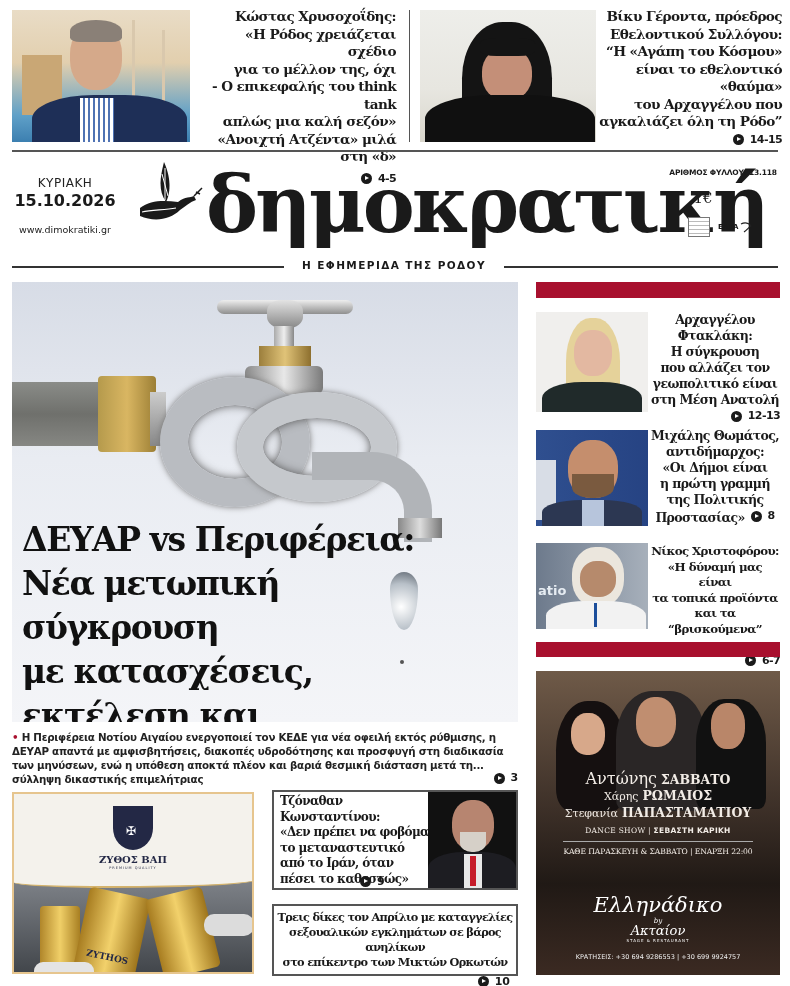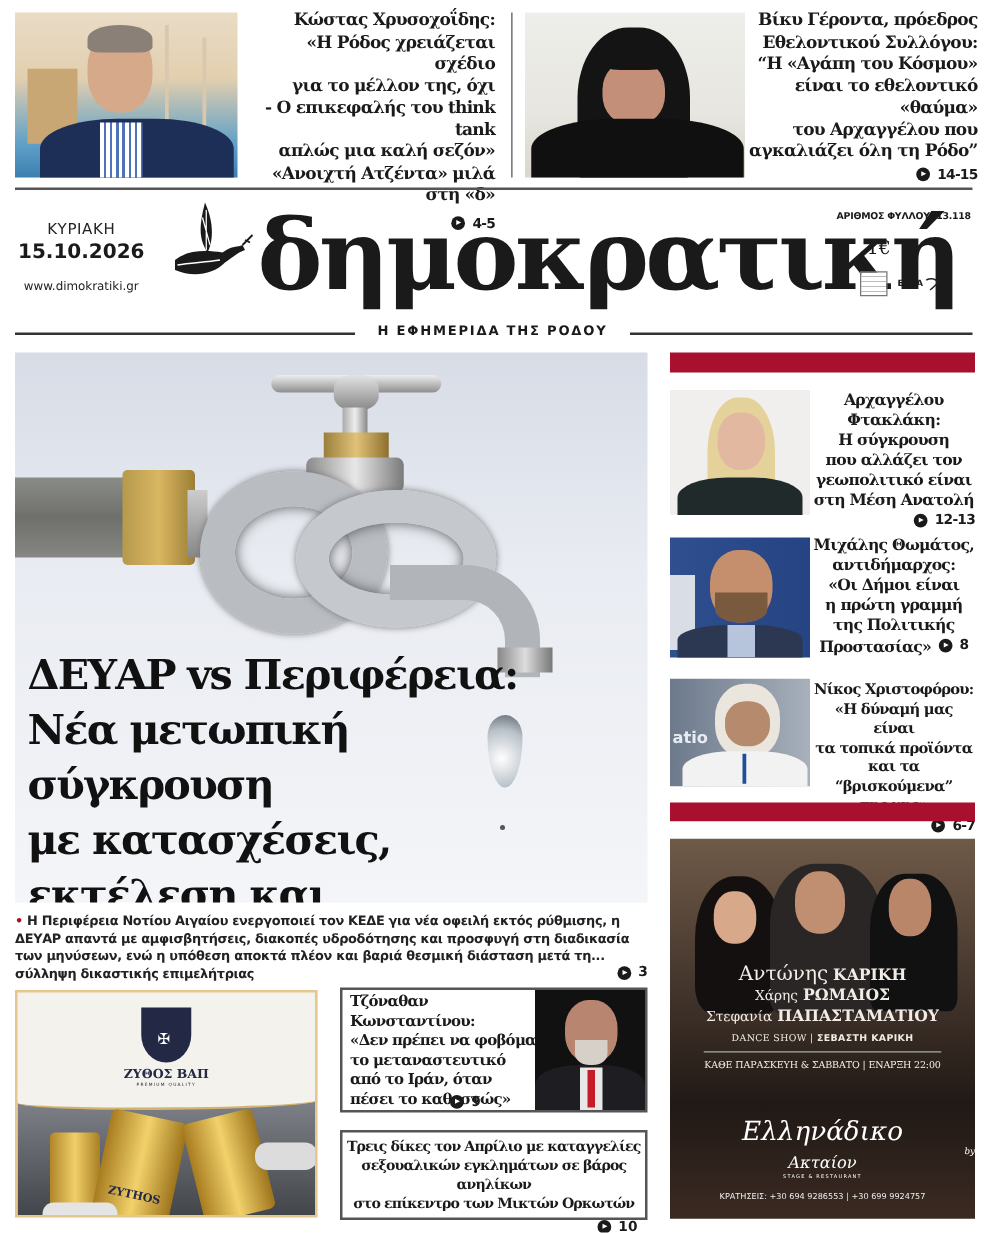--- a/index.html
+++ b/index.html
@@ -217,31 +217,31 @@
 
 <div class="abs" style="left:536px;top:671px;width:244px;height:304px;background:linear-gradient(180deg,#6f5a48 0%,#3d3028 45%,#201915 70%,#3b2a22 100%);overflow:hidden;">
   <div class="abs" style="left:20px;top:30px;width:70px;height:110px;border-radius:45% 45% 20% 20%;background:#151010;"></div>
   <div class="abs" style="left:35px;top:42px;width:34px;height:42px;border-radius:45%;background:#d7a88a;"></div>
   <div class="abs" style="left:80px;top:20px;width:90px;height:120px;border-radius:40% 40% 10% 10%;background:#2a2626;"></div>
   <div class="abs" style="left:100px;top:26px;width:40px;height:50px;border-radius:45%;background:#c08e70;"></div>
   <div class="abs" style="left:160px;top:28px;width:70px;height:110px;border-radius:40% 40% 10% 10%;background:#111;"></div>
   <div class="abs" style="left:175px;top:32px;width:34px;height:46px;border-radius:45%;background:#b98669;"></div>
 
   <div class="abs" style="left:0;top:100px;width:244px;text-align:center;color:#f2ece6;">
-    <div style="font-size:12.5px;line-height:16px;"><span style="font-family:'DejaVu Serif',serif;font-weight:normal;font-size:16px;">Αντώνης</span> <span style="font-family:'DejaVu Serif',serif;font-weight:bold;">ΚΑΡΙΚΗ</span></div>
+    <div style="font-size:12.5px;line-height:16px;"><span style="font-family:'DejaVu Serif',serif;font-weight:normal;font-size:16px;">Αντώνης</span> <span style="font-family:'DejaVu Serif',serif;font-weight:bold;">ΣΑΒΒΑΤΟ</span></div>
     <div style="font-size:12.5px;line-height:16px;"><span style="font-family:'DejaVu Serif',serif;font-weight:normal;font-size:11px;">Χάρης</span> <span style="font-family:'DejaVu Serif',serif;font-weight:bold;">ΡΩΜΑΙΟΣ</span></div>
     <div style="font-size:12.5px;line-height:16px;"><span style="font-family:'DejaVu Serif',serif;font-weight:normal;font-size:11px;">Στεφανία</span> <span style="font-family:'DejaVu Serif',serif;font-weight:bold;">ΠΑΠΑΣΤΑΜΑΤΙΟΥ</span></div>
     <div style="font-size:7.5px;margin-top:4px;letter-spacing:0.3px;"><span style="font-family:'DejaVu Serif',serif;">DANCE SHOW |</span> <span style="font-weight:bold;">ΣΕΒΑΣΤΗ ΚΑΡΙΚΗ</span></div>
     <div style="width:190px;height:1px;background:#aaa;margin:6px auto 5px;"></div>
     <div style="font-family:'DejaVu Serif',serif;font-size:7.6px;letter-spacing:-0.1px;">ΚΑΘΕ ΠΑΡΑΣΚΕΥΗ &amp; ΣΑΒΒΑΤΟ | ΕΝΑΡΞΗ 22:00</div>
   </div>
 
   <div class="abs" style="left:0;top:222px;width:244px;text-align:center;color:#fff;">
     <div style="font-family:'DejaVu Serif',serif;font-style:italic;font-size:21px;">Ελληνάδικο</div>
-    <div style="font-family:'DejaVu Serif',serif;font-style:italic;font-size:7px;text-align:right;">by</div>
+    <div style="font-family:'DejaVu Serif',serif;font-style:italic;font-size:7px;">by</div>
     <div style="font-family:'DejaVu Serif',serif;font-style:italic;font-size:13px;margin-top:-2px;">Ακταίον</div>
     <div style="font-size:4px;letter-spacing:1px;">STAGE &amp; RESTAURANT</div>
   </div>
   <div class="abs" style="left:0;top:282px;width:244px;text-align:center;color:#eee;font-size:6.5px;">ΚΡΑΤΗΣΕΙΣ: +30 694 9286553  |  +30 699 9924757</div>
 </div>
 
 <div class="abs" style="left:12px;top:792px;width:242px;height:182px;border:2px solid #e6c58e;background:#f4f2ec;overflow:hidden;">
   <div class="abs" style="left:99px;top:12px;width:40px;height:44px;background:#232845;border-radius:0 0 50% 50%;"></div>
   <div class="abs" style="left:112px;top:30px;color:#fff;font-size:12px;">✠</div>
   <div class="abs" style="left:0;top:60px;width:238px;text-align:center;font-family:'DejaVu Serif',serif;font-size:10px;font-weight:bold;color:#232845;">ΖΥΘΟΣ ΒΑΠ</div>

